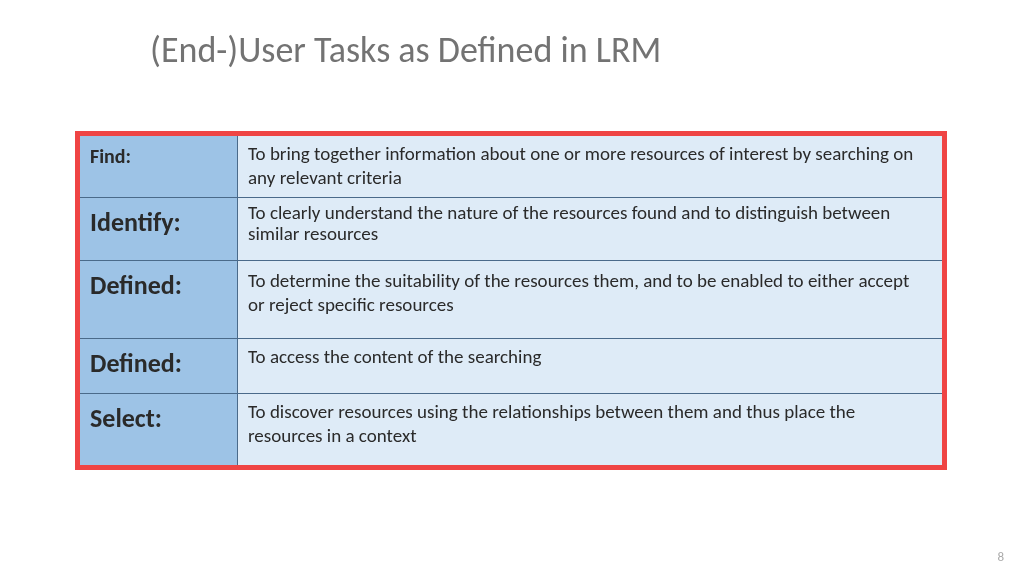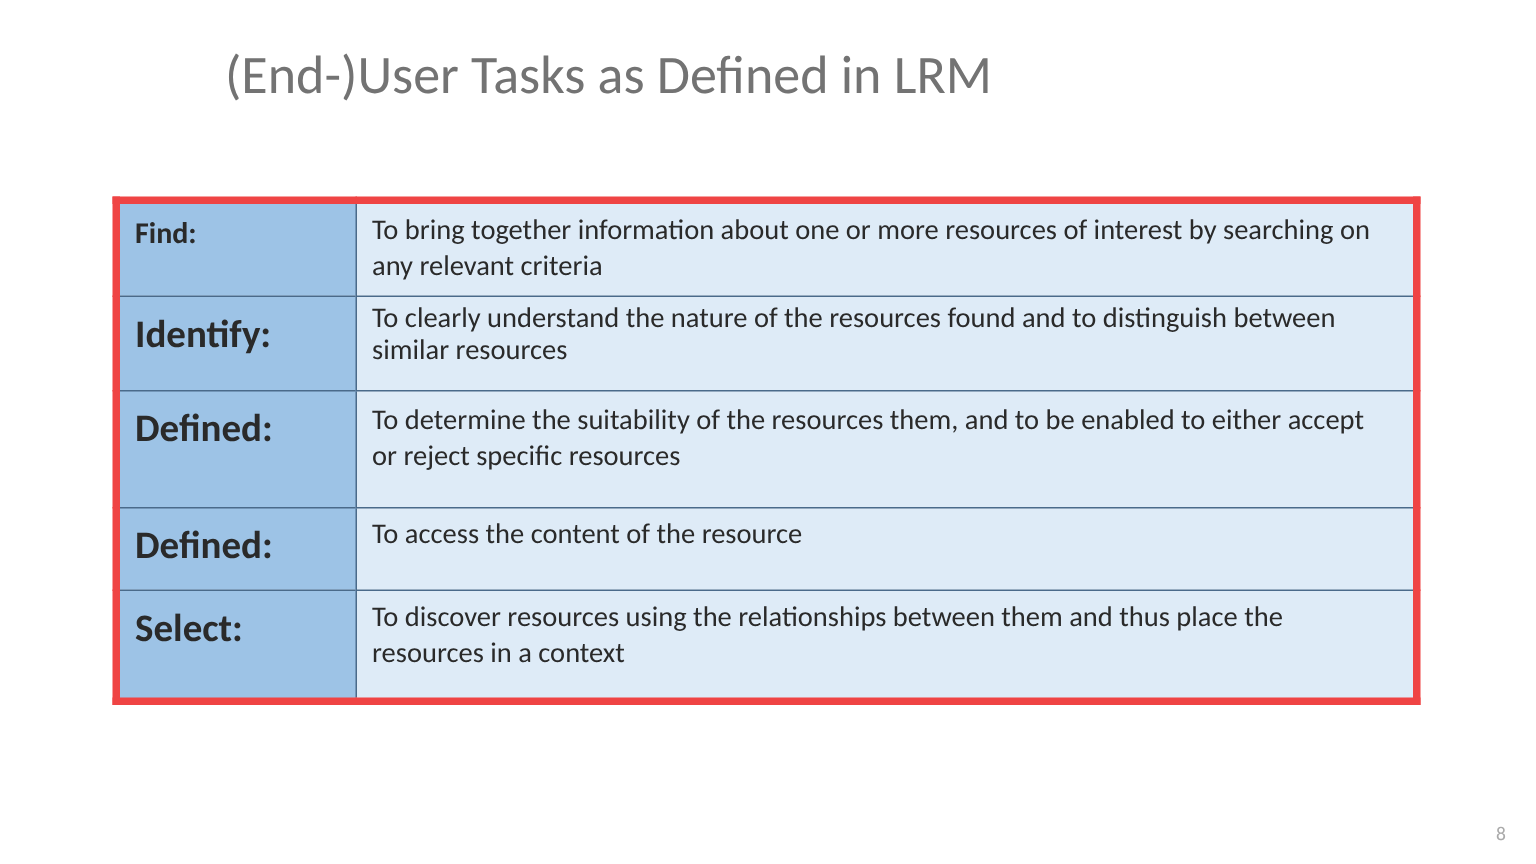--- a/index.html
+++ b/index.html
@@ -82,21 +82,21 @@
   <tr class="row-identify">
     <td class="task-label">Identify:</td>
     <td class="task-desc">To clearly understand the nature of the resources found and to distinguish between similar resources</td>
   </tr>
   <tr class="row-select">
     <td class="task-label">Defined:</td>
     <td class="task-desc">To determine the suitability of the resources them, and to be enabled to either accept or reject specific resources</td>
   </tr>
   <tr class="row-obtain">
     <td class="task-label">Defined:</td>
-    <td class="task-desc">To access the content of the resource</td>
+    <td class="task-desc">To access the content of the searching</td>
   </tr>
   <tr class="row-explore">
     <td class="task-label">Select:</td>
     <td class="task-desc">To discover resources using the relationships between them and thus place the resources in a context</td>
   </tr>
 </tbody>
   </table>
 
 <div class="page-number">8</div>
 

